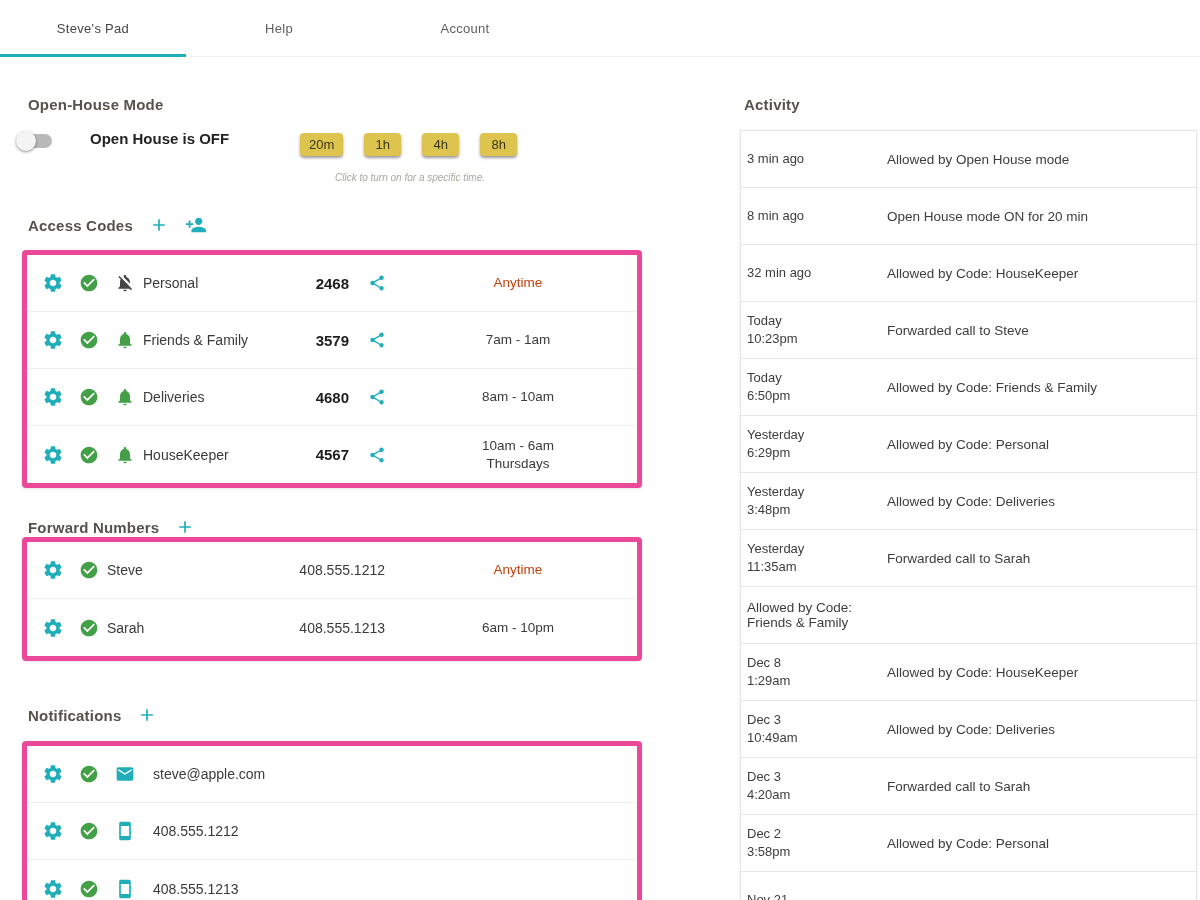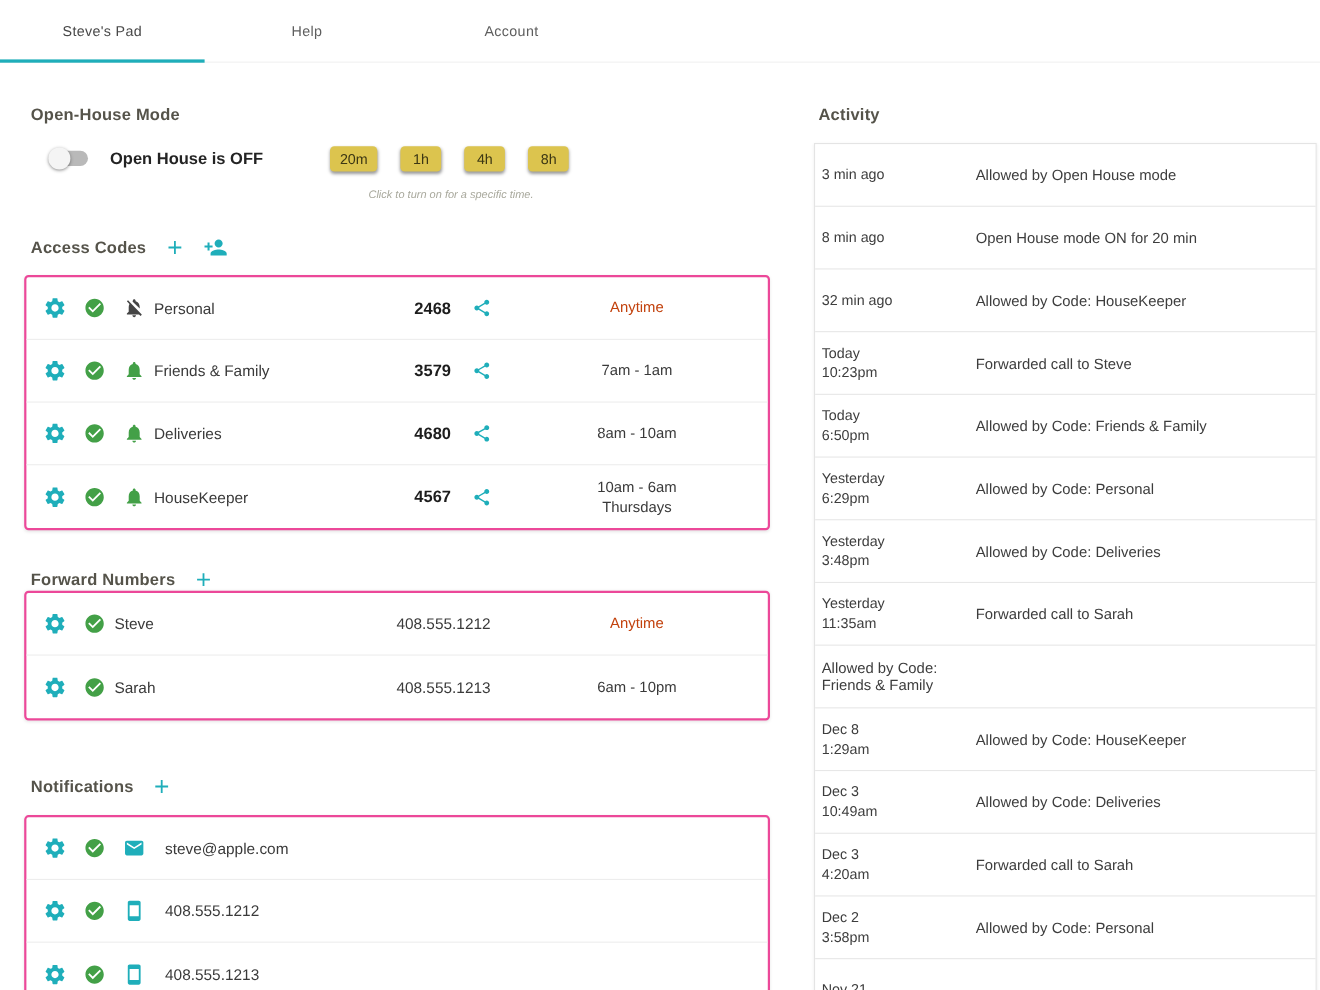--- a/index.html
+++ b/index.html
@@ -20,35 +20,35 @@
   .hbtn{cursor:pointer}
 
   
   .icon{display:inline-flex;align-items:center;justify-content:center}
   .icon svg{display:block}
   .teal{color:var(--accent)}
   .green{color:var(--green)}
   .belloff{color:var(--bell-off)}
 
   
-  .toggle-row{position:absolute;left:44px;top:130px;display:flex;align-items:center;gap:18px;height:28px}
+  .toggle-row{position:absolute;left:16px;top:130px;display:flex;gap:36px;height:28px}
   .toggle{position:relative;width:38px;height:22px;cursor:pointer}
   .toggle .track{position:absolute;left:2px;top:4px;width:34px;height:14px;border-radius:7px;background:#b9b9b9}
   .toggle .knob{position:absolute;left:0;top:1px;width:20px;height:20px;border-radius:50%;background:#f4f4f4;
     box-shadow:0 1px 3px rgba(0,0,0,.45)}
   .toggle-label{font-size:15px;font-weight:bold;color:#232323}
   .durations{position:absolute;left:300px;top:133px;display:flex;gap:21px}
   .dur-btn{background:var(--yellow);border:none;border-radius:4px;min-width:37px;padding:4px 9px;
     font-size:13px;font-weight:normal;color:#3c3714;box-shadow:0 2px 3px rgba(0,0,0,.4);cursor:pointer;
     font-family:inherit;text-align:center}
   .hint{position:absolute;left:290px;top:172px;width:240px;text-align:center;font-size:10px;
     font-style:italic;color:#a8a89c}
 
   
-  .card{position:absolute;width:678px;background:#fff;border:2px solid #ec4899;border-radius:4px;
+  .card{position:absolute;width:620px;background:#fff;border:5px solid #ec4899;border-radius:4px;
     box-shadow:0 1px 3px rgba(0,0,0,.10)}
   .row{height:57px;border-bottom:1px solid #ededed;display:grid;align-items:center;padding-left:8px}
   .card .row:last-child{border-bottom:none}
   .access-row{grid-template-columns:36px 36px 36px 1fr 90px 44px 238px}
   .fwd-row{grid-template-columns:36px 36px 160px 1fr 238px}
   .notif-row{grid-template-columns:36px 36px 36px 1fr}
   .name{font-size:14px;color:#3a3a3a}
   .code{font-weight:bold;font-size:15px;color:#1d1d1d;text-align:right;padding-right:6px}
   .number{font-size:14px;color:#3a3a3a;text-align:right;padding-right:14px}
   .sched{text-align:center;font-size:13.5px;line-height:18px;color:#3a3a3a}

